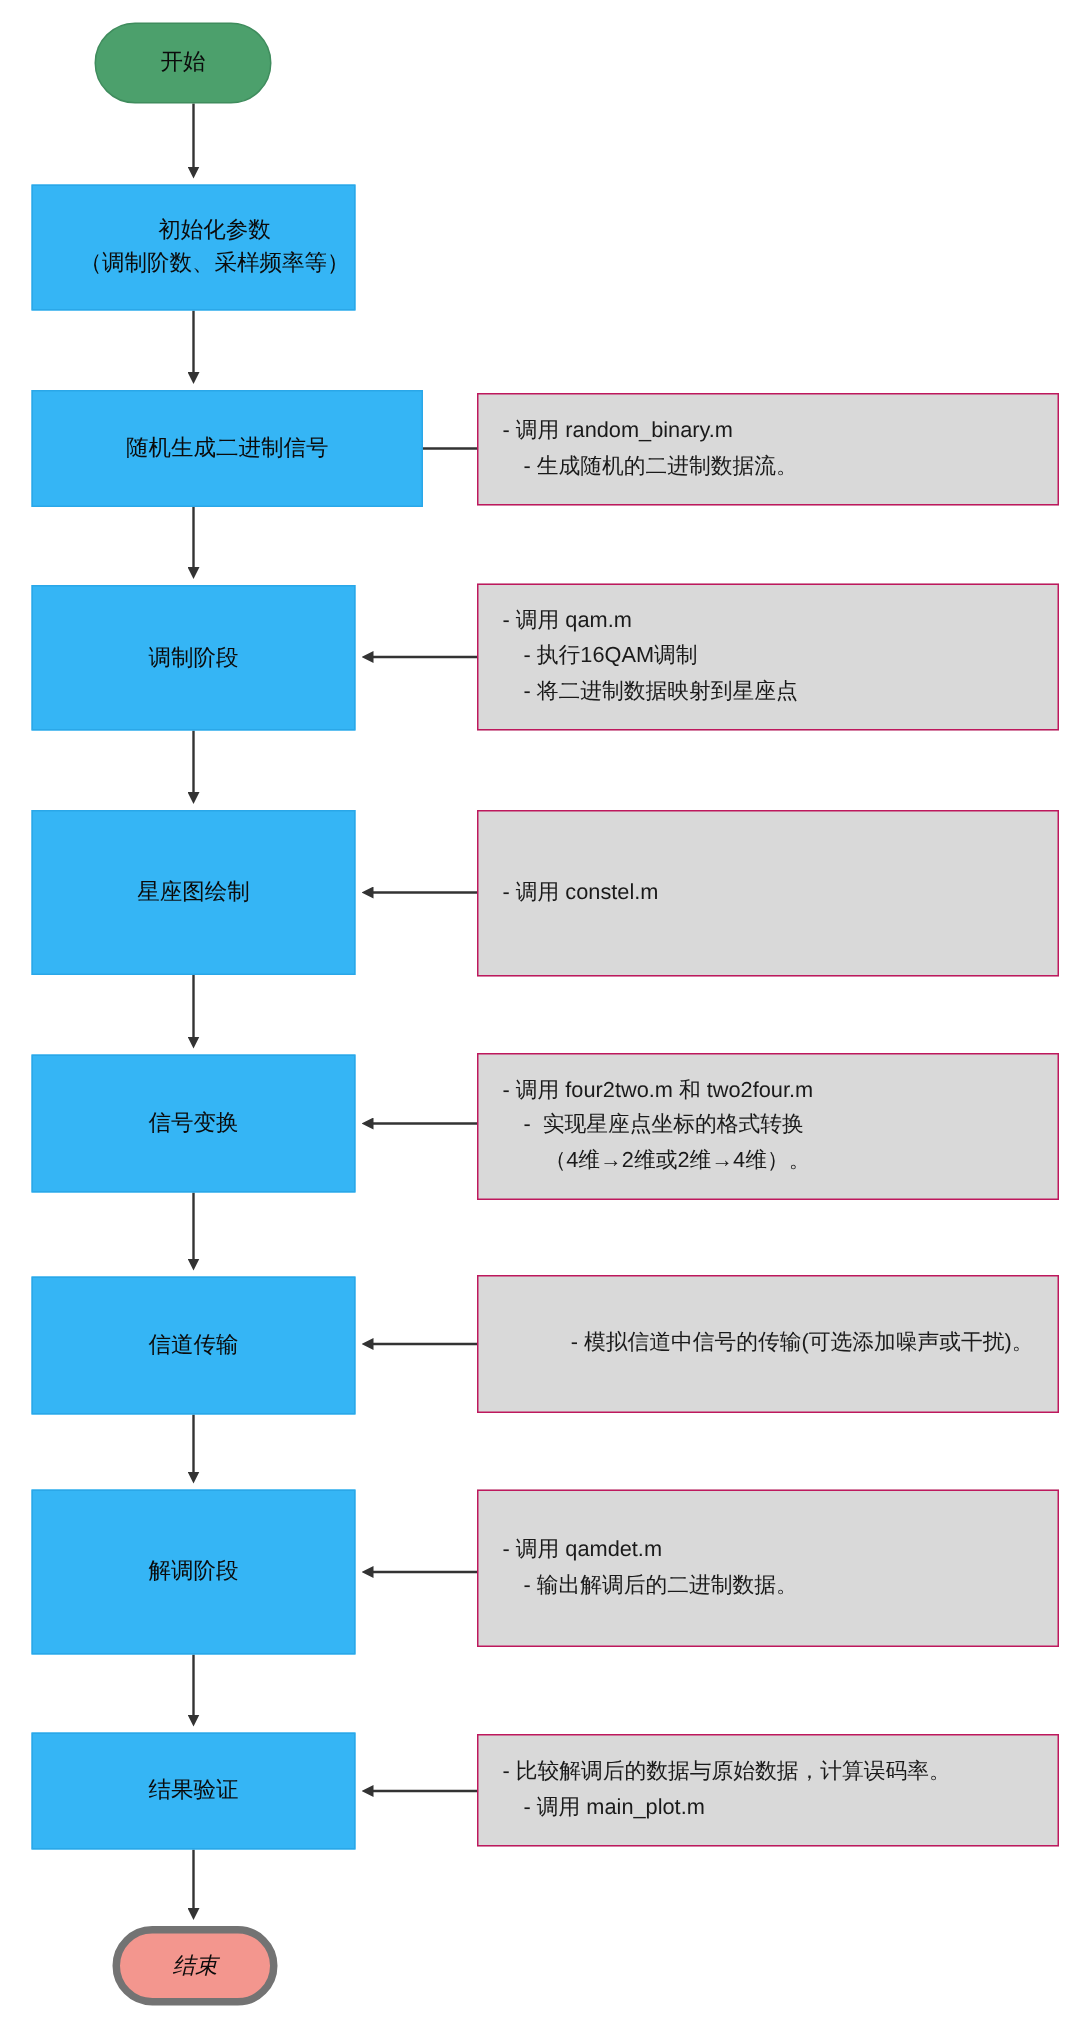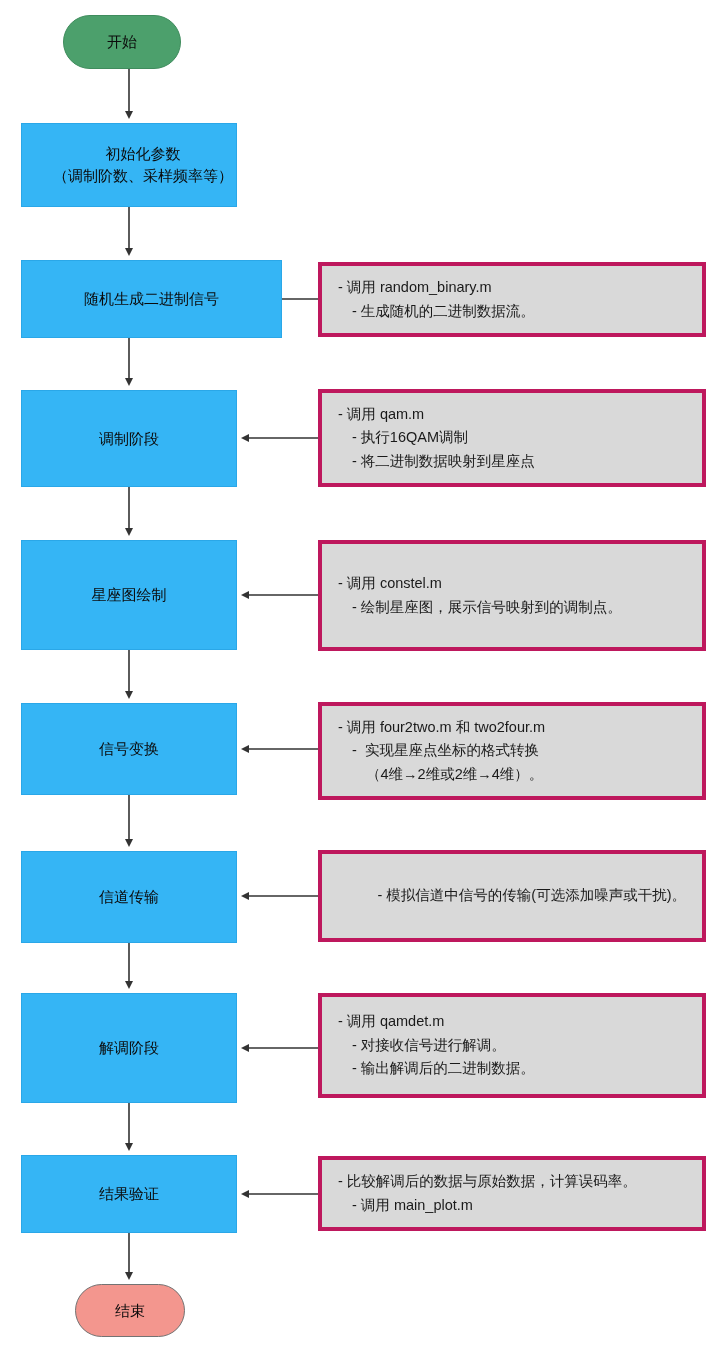--- a/index.html
+++ b/index.html
@@ -46,39 +46,40 @@
   .node-terminal {
     border-radius: 28px;
     font-size: 15px;
   }
   .node-terminal.start {
     background: #4CA06C;
     border: 1px solid #3f8c5d;
   }
   .node-terminal.end {
     background: #F3968E;
-    border: 1px solid #737373;
+    border: 5px solid #737373;
+    font-style: italic;
   }
 
   .node-process {
     background: #35B5F5;
     border: 1px solid #2aa7e8;
     font-size: 15px;
   }
   .node-process .label-lines {
     display: block;
   }
   .node-process .label-lines .line {
     display: block;
     white-space: nowrap;
   }
 
   .node-note {
     background: #D9D9D9;
-    border: 4px solid #be185d;
+    border: 1px solid #be185d;
     display: flex;
     flex-direction: column;
     justify-content: center;
     align-items: flex-start;
     padding: 0 16px;
     font-size: 14.5px;
     color: #1a1a1a;
     text-align: left;
     line-height: 1.62;
   }
@@ -178,33 +179,31 @@
         <span class="note-line note-indent-0">- 调用 random_binary.m</span>
         <span class="note-line note-indent-1">- 生成随机的二进制数据流。</span>
       </div>
       <div class="node node-note" style="left: 318px; top: 389px; width: 388px; height: 98px;">
         <span class="note-line note-indent-0">- 调用 qam.m</span>
         <span class="note-line note-indent-1">- 执行16QAM调制</span>
         <span class="note-line note-indent-1">- 将二进制数据映射到星座点</span>
       </div>
       <div class="node node-note" style="left: 318px; top: 540px; width: 388px; height: 111px;">
         <span class="note-line note-indent-0">- 调用 constel.m</span>
-        <span class="note-line note-indent-1">- 绘制星座图，展示信号映射到的调制点。</span>
       </div>
       <div class="node node-note" style="left: 318px; top: 702px; width: 388px; height: 98px;">
         <span class="note-line note-indent-0">- 调用 four2two.m 和 two2four.m</span>
         <span class="note-line note-indent-1">-  实现星座点坐标的格式转换</span>
         <span class="note-line note-indent-2">（4维→2维或2维→4维）。</span>
       </div>
       <div class="node node-note" style="left: 318px; top: 850px; width: 388px; height: 92px; align-items: flex-end;">
         <span class="note-line note-indent-0">- 模拟信道中信号的传输(可选添加噪声或干扰)。</span>
       </div>
       <div class="node node-note" style="left: 318px; top: 993px; width: 388px; height: 105px; justify-content: center;">
         <span class="note-line note-indent-0">- 调用 qamdet.m</span>
-        <span class="note-line note-indent-1">- 对接收信号进行解调。</span>
         <span class="note-line note-indent-1">- 输出解调后的二进制数据。</span>
       </div>
       <div class="node node-note" style="left: 318px; top: 1156px; width: 388px; height: 75px;">
         <span class="note-line note-indent-0">- 比较解调后的数据与原始数据，计算误码率。</span>
         <span class="note-line note-indent-1">- 调用 main_plot.m</span>
       </div>
     </div>
 
 </div>
 

